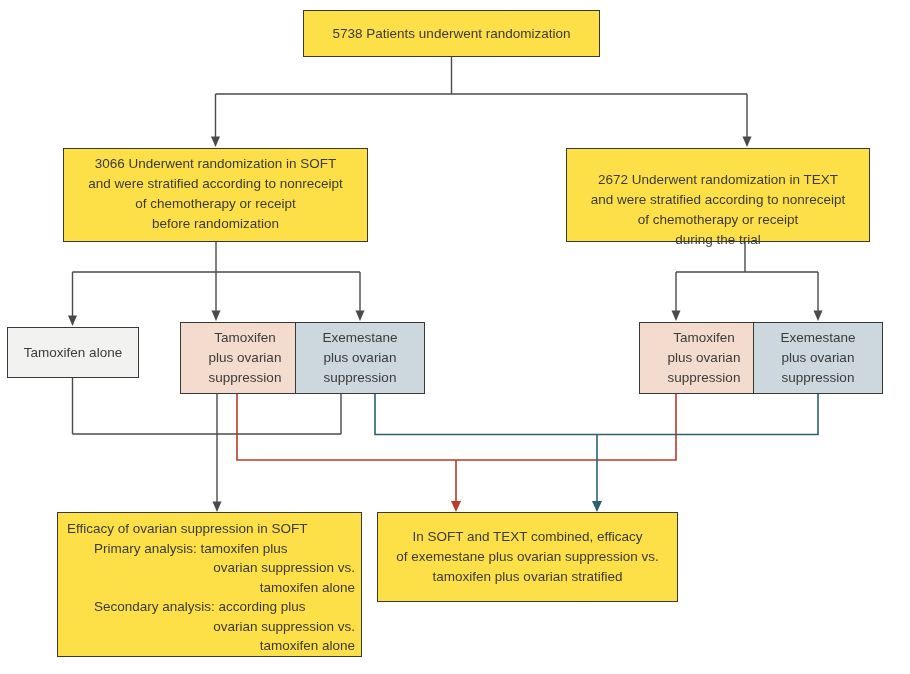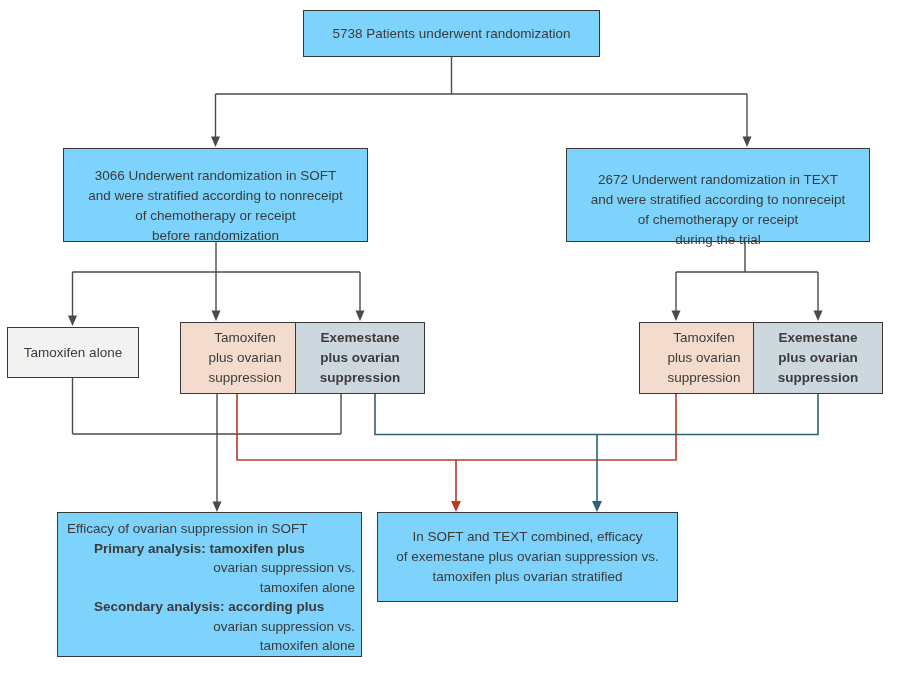--- a/index.html
+++ b/index.html
@@ -18,42 +18,42 @@
     width:910px; height:674px;
     background:#ffffff;
     font-family:"Liberation Sans","DejaVu Sans",sans-serif;
     overflow:hidden;
   }
   .connectors { position:absolute; left:0; top:0; }
   .box {
     position:absolute;
     box-sizing:border-box;
     border:1.5px solid var(--border-dark);
-    background:#7dd3fc;
+    background:#fde047;
     color:var(--text);
     font-size:13.5px;
     line-height:20px;
     text-align:center;
   }
   .vcenter { display:flex; flex-direction:column; justify-content:center; }
   .fill-gray { background:var(--box-gray); }
   .fill-pink { background:var(--box-pink);margin-left:28px; }
-  .fill-blue { background:var(--box-blue);font-weight:bold; }
+  .fill-blue { background:var(--box-blue); }
   .box-randomization   { left:303px; top:10px;  width:297px; height:47px; }
-  .box-soft            { left:63px;  top:148px; width:305px; height:94px; padding-top:17px; }
+  .box-soft            { left:63px;  top:148px; width:305px; height:94px; padding-top:5px; }
   .box-text            { left:566px; top:148px; width:304px; height:94px; padding-top:21px; }
   .box-tam-alone       { left:7px;   top:327px; width:132px; height:51px; }
   .box-tam-os-soft     { left:152px; top:322px; width:130px; height:72px; }
   .box-exe-os-soft     { left:295px; top:322px; width:130px; height:72px; }
   .box-tam-os-text     { left:611px; top:322px; width:130px; height:72px; }
   .box-exe-os-text     { left:753px; top:322px; width:130px; height:72px; }
   .box-soft-analysis   { left:57px;  top:512px; width:305px; height:145px;
                          text-align:left; padding:6px 6px 10px 9px; line-height:19.5px; }
   .box-combined        { left:377px; top:512px; width:301px; height:90px; }
-  .indent-1 { padding-left:27px;font-weight:bold; }
+  .indent-1 { padding-left:27px; }
   .indent-2 { padding-left:46px;text-align:right; }
   .stroke-dark { stroke:var(--line-dark); stroke-width:1.4; fill:none; }
   .stroke-red  { stroke:var(--accent-red); stroke-width:1.6; fill:none; }
   .stroke-teal { stroke:var(--accent-teal); stroke-width:1.6; fill:none; }
   .head-dark { fill:var(--line-dark); stroke:none; }
   .head-red  { fill:var(--accent-red); stroke:none; }
   .head-teal { fill:var(--accent-teal); stroke:none; }
 </style>
 </head>
 <body>

